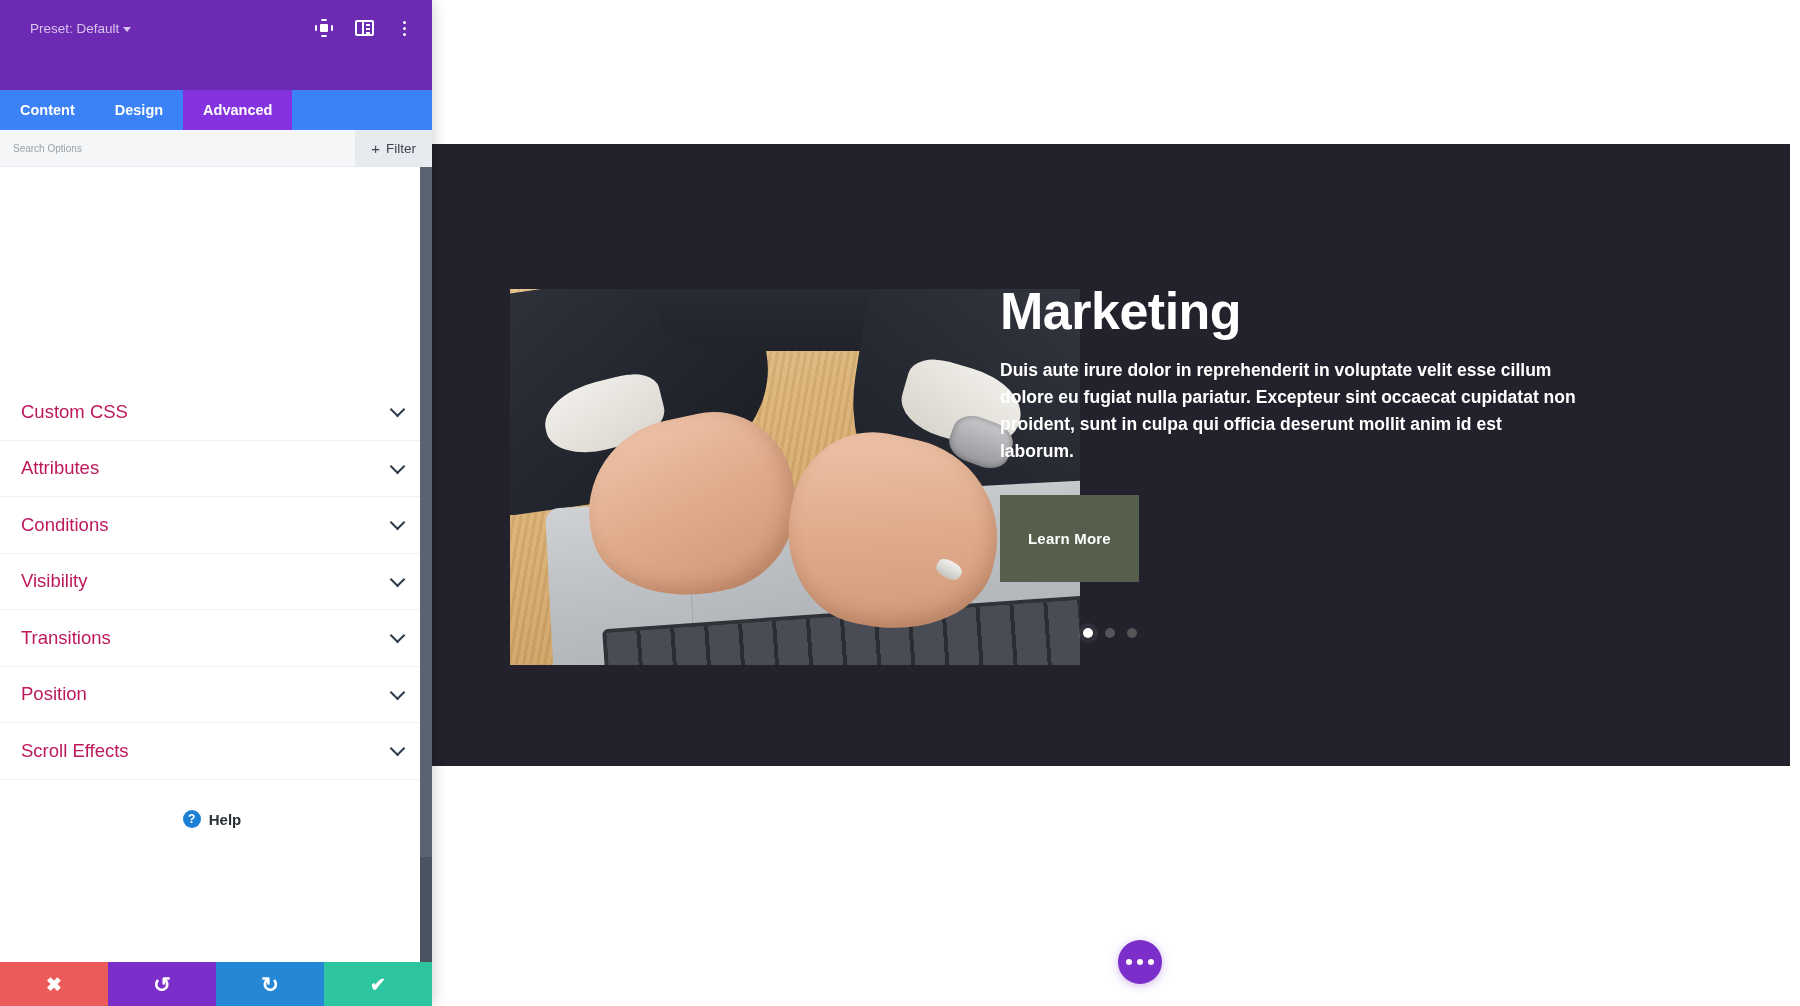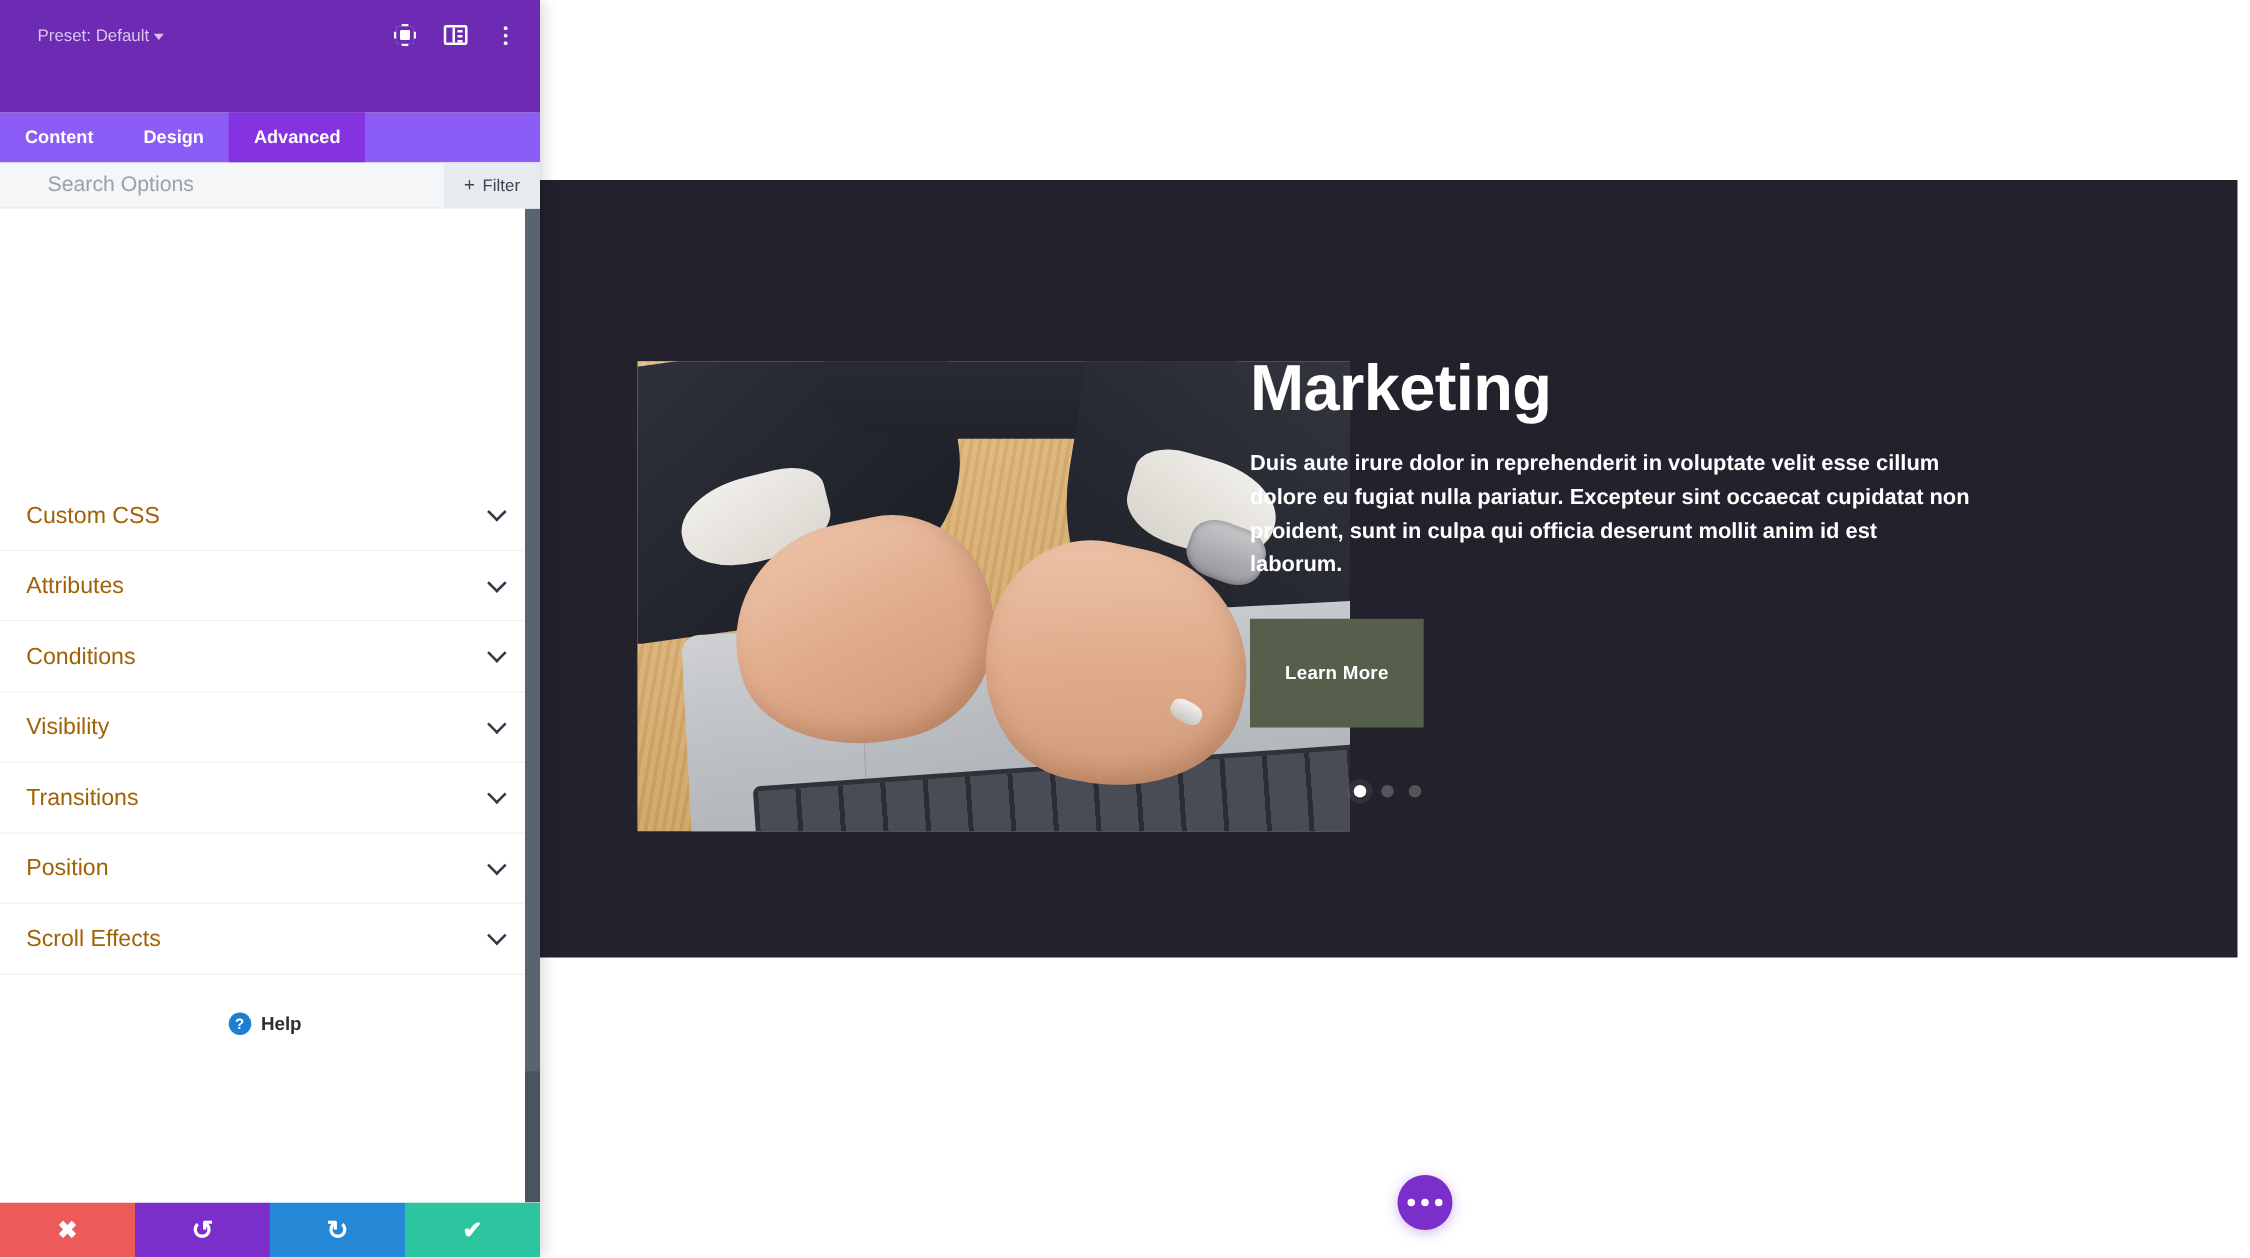--- a/index.html
+++ b/index.html
@@ -181,34 +181,34 @@
       clip-path: polygon(0 0,35% 0,35% 12%,12% 12%,12% 35%,0 35%, 0 65%, 12% 65%, 12% 88%, 35% 88%, 35% 100%, 0 100%,
                           100% 100%, 65% 100%, 65% 88%, 88% 88%, 88% 65%, 100% 65%, 100% 35%, 88% 35%, 88% 12%, 65% 12%, 65% 0, 100% 0);}
   .ic-focus::after{ content:""; position:absolute; left:5px; top:5px; width:8px; height:8px; background:#fff; border-radius:1px;}
   .ic-panel { width:19px; height:16px; border:2px solid #fff; border-radius:2px; position:relative; }
   .ic-panel::before{ content:""; position:absolute; left:5px; top:0; bottom:0; width:2px; background:#fff; }
   .ic-panel::after{ content:""; position:absolute; right:2px; top:2px; width:4px; height:2px; background:#fff;
       box-shadow: 0 4px 0 #fff, 0 8px 0 #fff; }
   .ic-kebab { display:flex; flex-direction:column; gap:3px; }
   .ic-kebab span { width:3px; height:3px; background:#fff; border-radius:50%; }
 
-  .tabs { display: flex; background: #8b5cf6; height: 40px; }
+  .tabs { display: flex; background: #3b82f6; height: 40px; }
   .tab {
     padding: 0 20px; height: 40px; line-height: 40px;
     color: #ffffff; font-size: 14.5px; font-weight: bold; cursor: pointer;
   }
   .tab.active { background: #8533e0; }
 
   .searchbar {
     display: flex; align-items: center; background: #f4f6f8; height: 37px;
     border-bottom: 1px solid #e6e9ed; position: relative;
   }
   .search-input {
     flex: 1; border: none; background: transparent; outline: none;
-    font-size: 17px; color: #444; padding-left: 38px;
+    font-size: 10px; color: #444; padding-left: 13px;
     font-family: "Liberation Sans", sans-serif;
   }
   .search-input::placeholder { color: #9aa2ab; }
   .filter-btn {
     background: #e7eaee; height: 37px; padding: 0 16px;
     display: flex; align-items: center; gap: 6px;
     font-size: 13.5px; color: #3c4450; cursor: pointer; border:none;
     font-family: "Liberation Sans", sans-serif;
   }
   .plus { font-size: 15px; line-height: 1; }
@@ -238,21 +238,21 @@
     width: 100%; height: 27px; background: #eff3f8; border: none; border-radius: 2px;
     outline: none; padding: 0 8px; font-size: 13.5px; color:#333;
     font-family: "Liberation Sans", sans-serif;
   }
 
   .acc-list { position: absolute; left: 0; top: 217px; right: 8px; }
   .acc-row {
     height: 56.5px; display: flex; align-items: center; justify-content: space-between;
     padding: 0 21px; border-bottom: 1px solid #f0f1f3; cursor: pointer;
   }
-  .acc-label { font-size: 18.5px; color: #a16207; }
+  .acc-label { font-size: 18.5px; color: #be185d; }
   .chev-down { width:11px; height:11px; border-right:2px solid #2d3a4a; border-bottom:2px solid #2d3a4a;
                transform: rotate(45deg); margin-bottom:4px; }
 
   .help-row {
     position: absolute; left:0; right:8px; top: 612px; height: 80px;
     display:flex; align-items:center; justify-content:center; gap: 8px; cursor:pointer;
   }
   .help-ic {
     width: 18px; height: 18px; border-radius: 50%; background: #1b7fd4;
     color:#fff; font-size: 12px; font-weight: bold;

